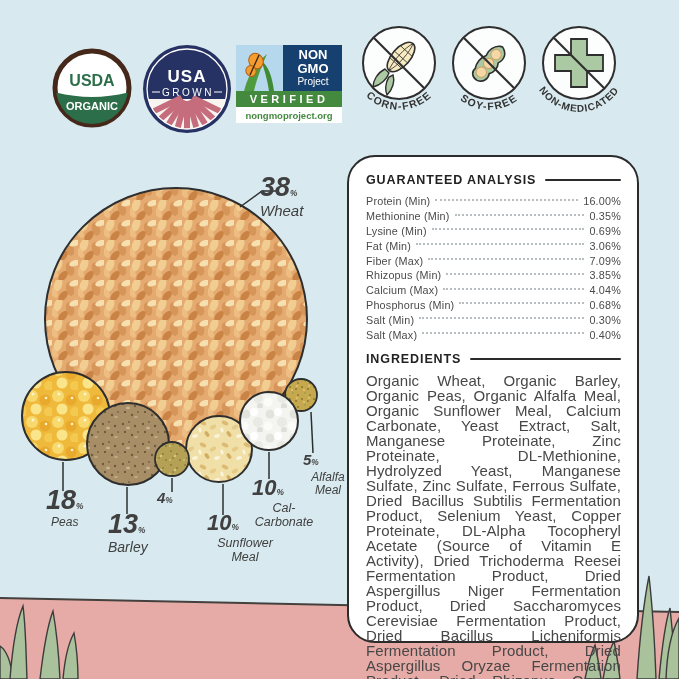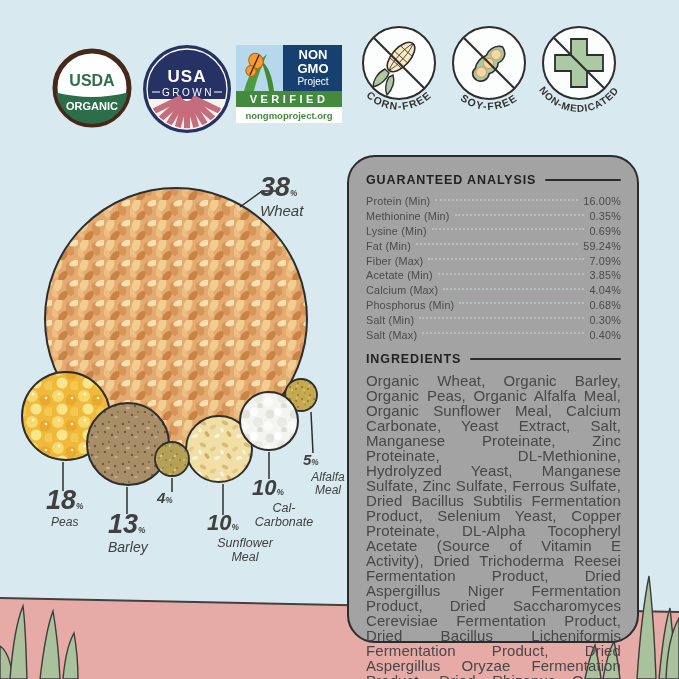--- a/index.html
+++ b/index.html
@@ -1,21 +1,21 @@
 <!DOCTYPE html>
 <html><head>
 <meta charset="utf-8">
 <style>
   html,body{margin:0;padding:0;background:#d8eaf0;}
   .stage{position:relative;width:679px;height:679px;background:#d8eaf0;overflow:hidden;
          font-family:"Liberation Sans",sans-serif;color:#3a3a3a;}
   .layer{position:absolute;left:0;top:0;}
 
   
-  .panel{position:absolute;left:347px;top:155px;width:292px;height:488px;background:#a3a3a3;
+  .panel{position:absolute;left:347px;top:155px;width:292px;height:488px;background:#ffffff;
          border:2px solid #2b2b2b;border-radius:28px;box-sizing:border-box;
          padding:16px 16px 0 17px;z-index:6;}
   .sec-head{display:flex;align-items:center;margin:0 0 7px 0;}
   .sec-title{font-weight:bold;font-size:12.5px;letter-spacing:.9px;color:#222;white-space:nowrap;}
   .sec-rule{flex:1;height:2px;background:#2b2b2b;margin-left:9px;border-radius:1px;}
   .ga-rows{margin-bottom:10px;}
   .ga-row{display:flex;align-items:center;font-size:10.8px;color:#4a4a4a;
           height:14.8px;letter-spacing:.2px;}
   .ga-dots{flex:1;border-bottom:2px dotted #b7bec1;margin:0 5px 3px 5px;}
   .ga-val{white-space:nowrap;}
@@ -299,29 +299,29 @@
           <span class="ga-val">0.35%</span>
         </div>
       <div class="ga-row">
           <span>Lysine (Min)</span>
           <span class="ga-dots"></span>
           <span class="ga-val">0.69%</span>
         </div>
       <div class="ga-row">
           <span>Fat (Min)</span>
           <span class="ga-dots"></span>
-          <span class="ga-val">59.24%</span>
+          <span class="ga-val">3.06%</span>
         </div>
       <div class="ga-row">
           <span>Fiber (Max)</span>
           <span class="ga-dots"></span>
           <span class="ga-val">7.09%</span>
         </div>
       <div class="ga-row">
-          <span>Acetate (Min)</span>
+          <span>Rhizopus (Min)</span>
           <span class="ga-dots"></span>
           <span class="ga-val">3.85%</span>
         </div>
       <div class="ga-row">
           <span>Calcium (Max)</span>
           <span class="ga-dots"></span>
           <span class="ga-val">4.04%</span>
         </div>
       <div class="ga-row">
           <span>Phosphorus (Min)</span>

